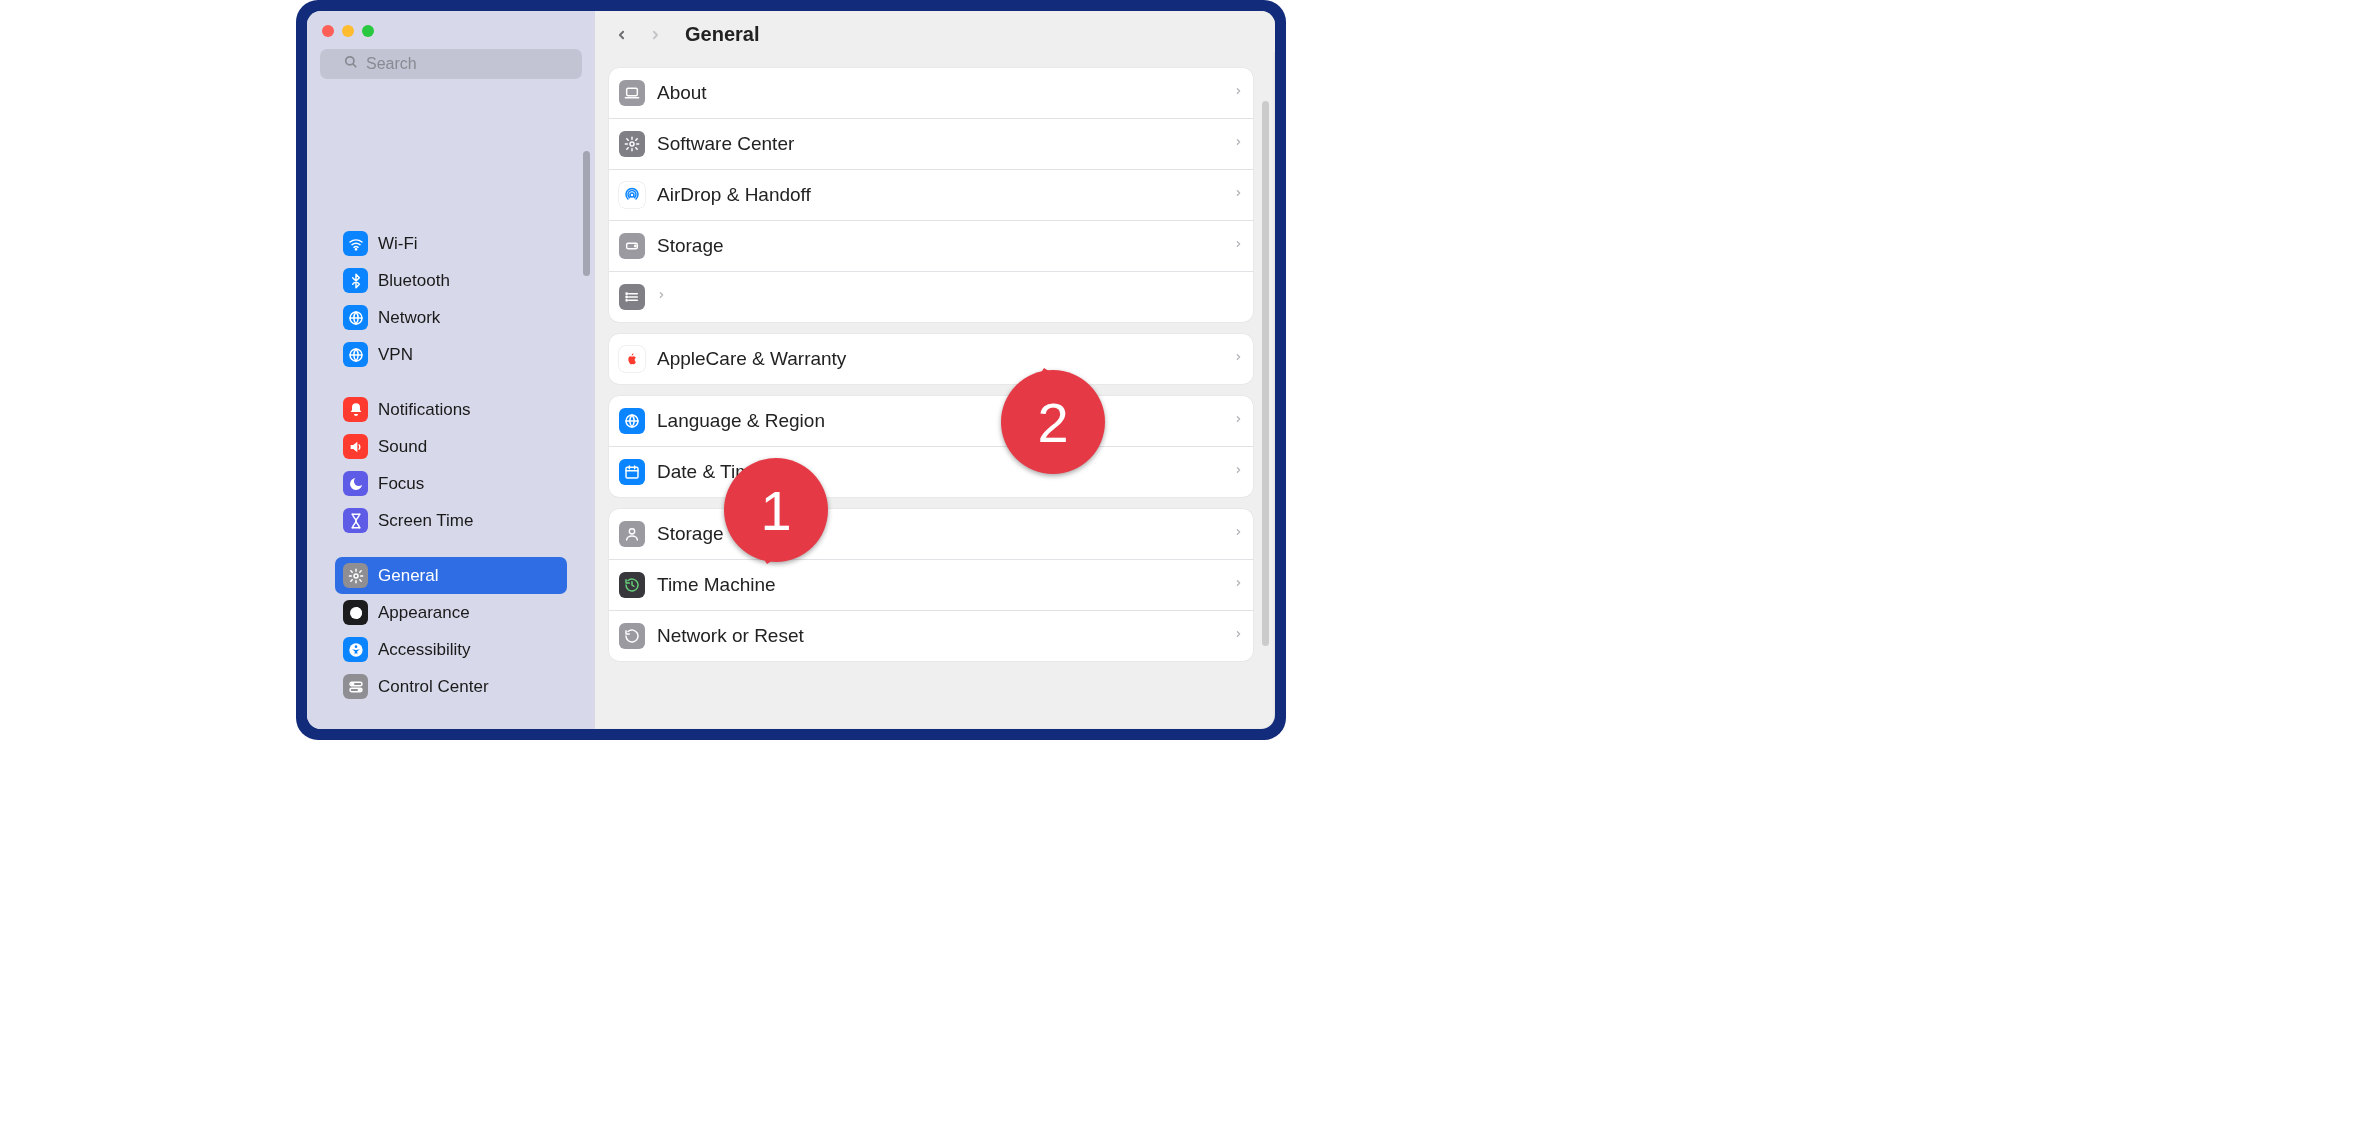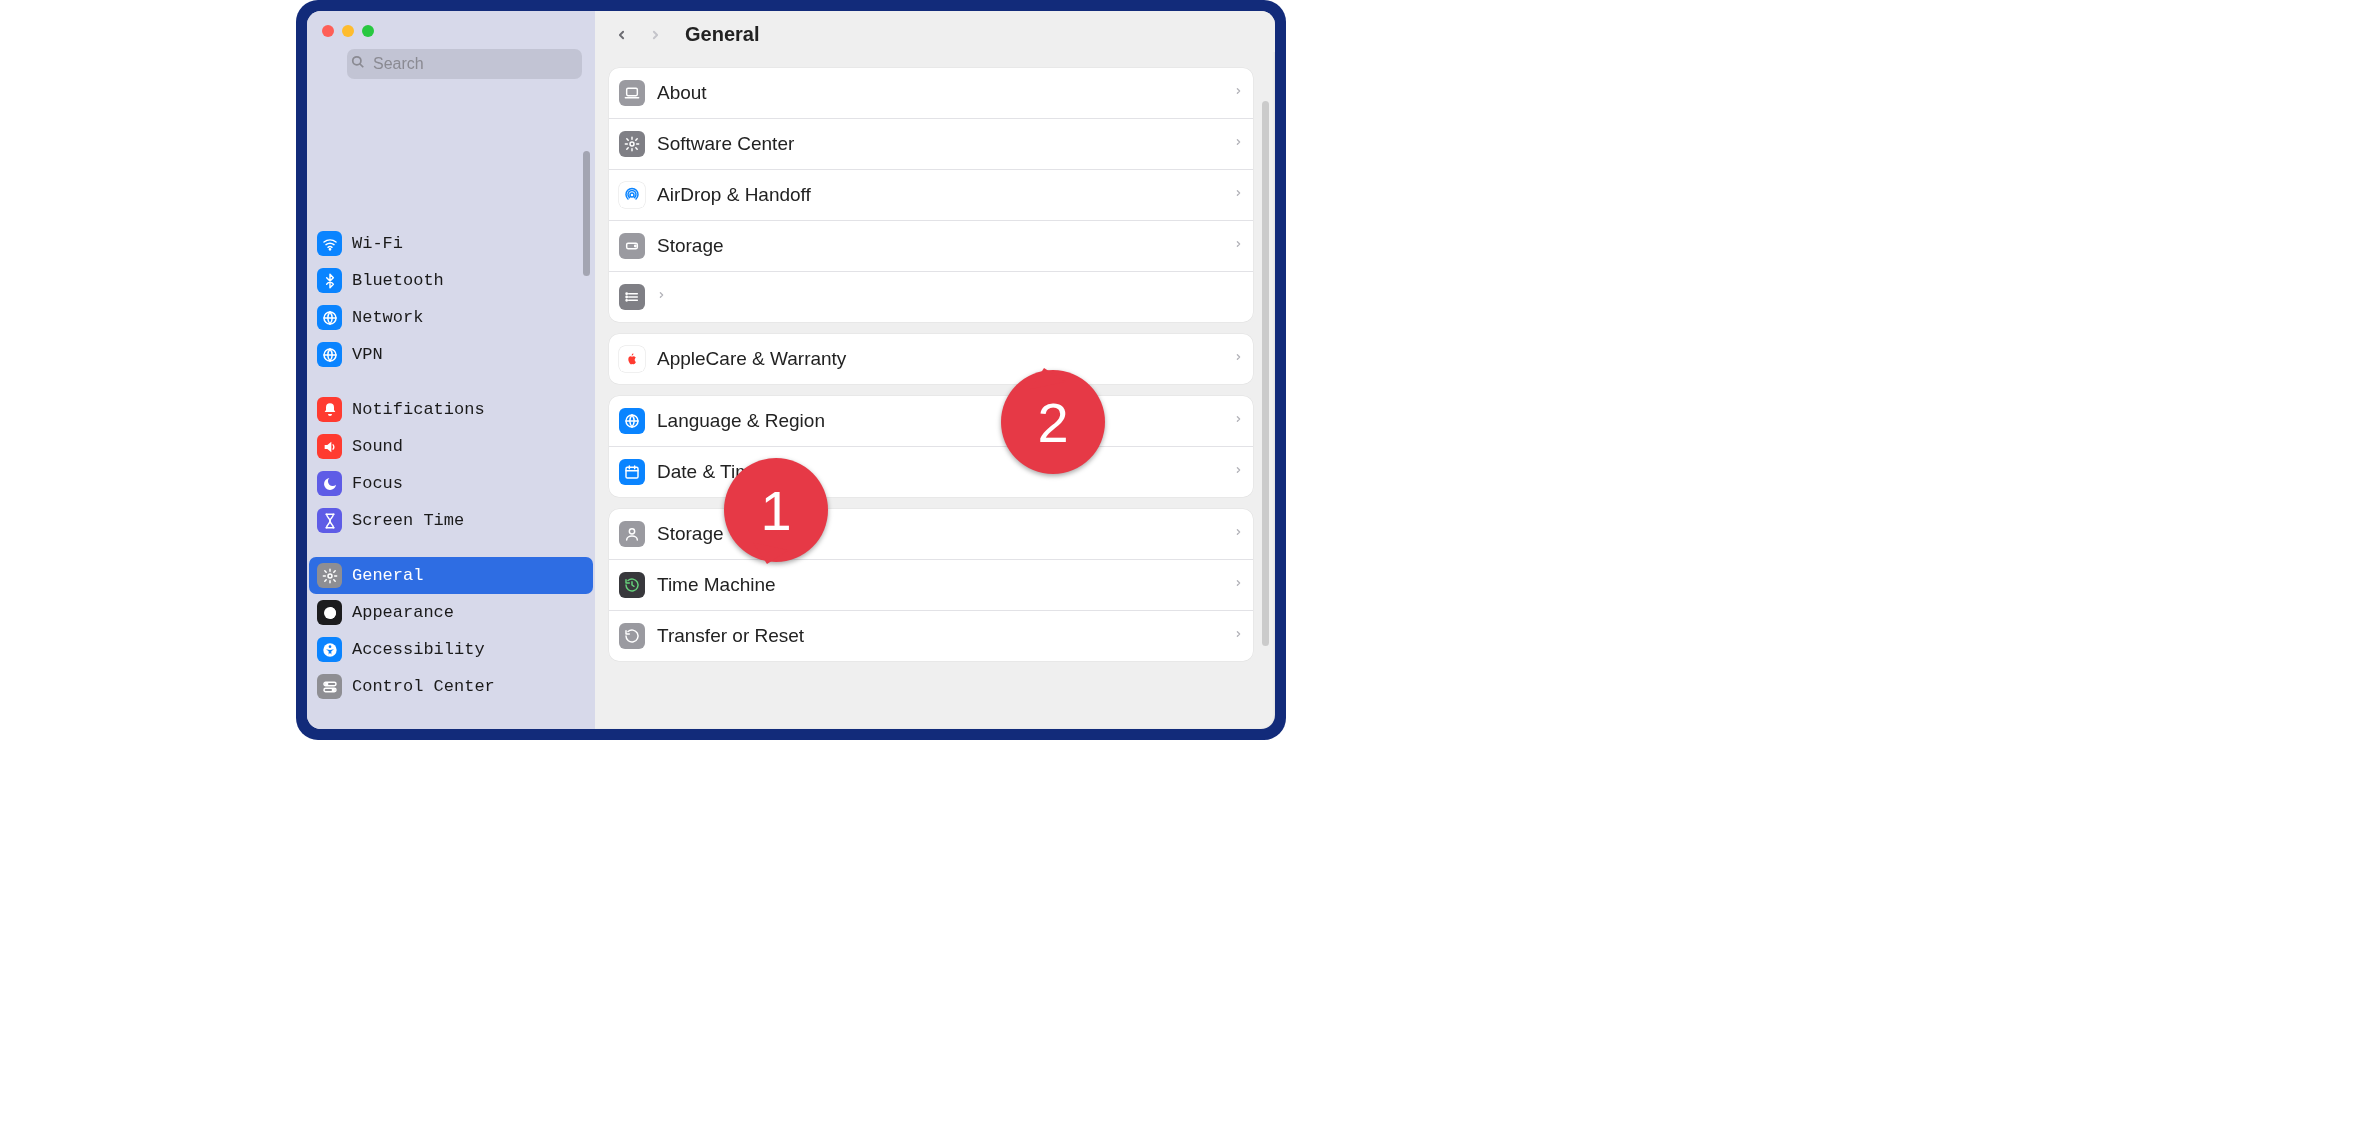--- a/index.html
+++ b/index.html
@@ -35,29 +35,29 @@
     position:relative; display:flex; flex-direction:column;
   }
   .traffic {
     display:flex; gap:8px; padding:14px 15px 10px 15px;
   }
   .tlight { width:12px; height:12px; border-radius:50%; }
   .tlight.r { background:#fe5f57; } .tlight.y { background:#febc2e; } .tlight.g { background:#28c840; }
   .searchwrap { padding:0 13px; margin-top:2px; }
   .search {
     display:flex; align-items:center; gap:6px; height:30px; border-radius:7px;
-    background:rgba(0,0,0,0.095); padding:0 4px; color:var(--muted);margin-left:27px;
+    background:rgba(0,0,0,0.095); padding:0 24px; color:var(--muted);
   }
   .search input {
     border:none; background:transparent; outline:none; font-size:16px;
     color:#666; flex:1;
   }
   .search input::placeholder { color:#8a8a92; }
   .sb-scroll { position:absolute; right:5px; top:140px; width:7px; height:125px; background:rgba(0,0,0,0.24); border-radius:4px; }
-  .sb-list { margin-top:128px; padding:0 2px;font-family:Liberation Mono, monospace; }
+  .sb-list { margin-top:128px; padding:0 28px; }
   .sb-sec { margin-top:18px; }
   .sb-item {
     display:flex; align-items:center; gap:10px; height:37px; border-radius:7px;
     padding:0 8px; font-size:17px; color:#1a1a1a; cursor:pointer;
   }
   .sb-item.selected { background:var(--sidebar-sel); color:#fff; }
   .sb-icon {
     width:25px; height:25px; border-radius:6px; display:flex; align-items:center; justify-content:center;
     font-size:15px; color:#fff; flex-shrink:0;
   }
@@ -404,21 +404,21 @@
                     <polyline points="9 18 15 12 9 6"></polyline>
                   </svg></div>
               </div>
               <div class="row">
                 <div class="row-icon" style="background: rgb(154, 154, 160);">
                   <svg width="16" height="16" viewBox="0 0 24 24" fill="none" stroke="#fff" stroke-width="2.2" stroke-linecap="round" stroke-linejoin="round">
                     <path d="M3 12a9 9 0 1 0 3-6.7"></path>
                     <polyline points="3 4 3 9 8 9"></polyline>
                   </svg>
                 </div>
-                <div class="row-label">Transfer or Reset</div>
+                <div class="row-label">Network or Reset</div>
                 <div class="row-chev"><svg width="9" height="14" viewBox="0 0 24 24" fill="none" stroke="currentColor" stroke-width="3.5" stroke-linecap="round" stroke-linejoin="round">
                     <polyline points="9 18 15 12 9 6"></polyline>
                   </svg></div>
               </div>
             </div>
           </div>
         <div class="main-scroll"></div>
       </div>
     </div>
     <div class="callout c1">

